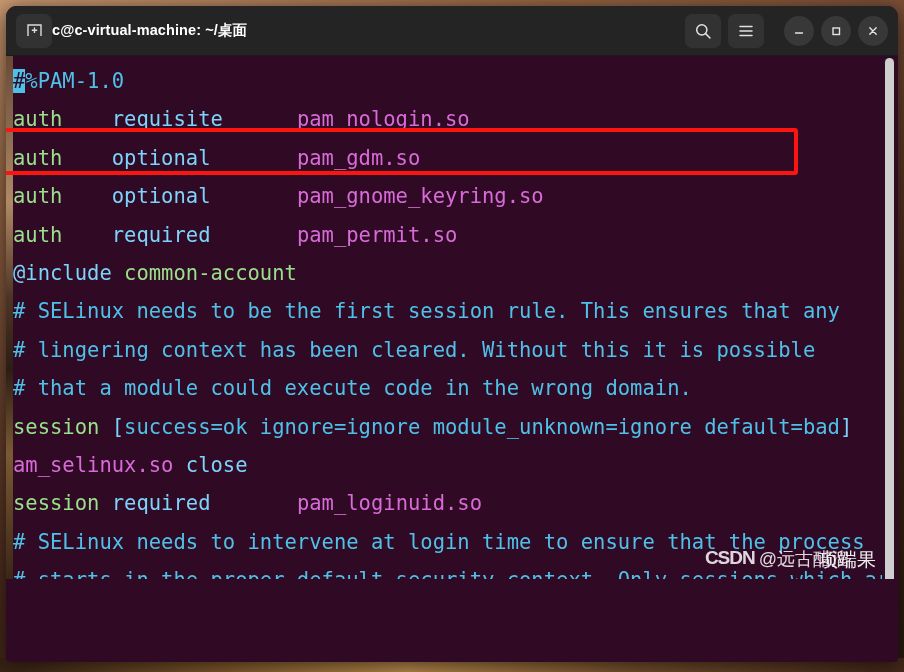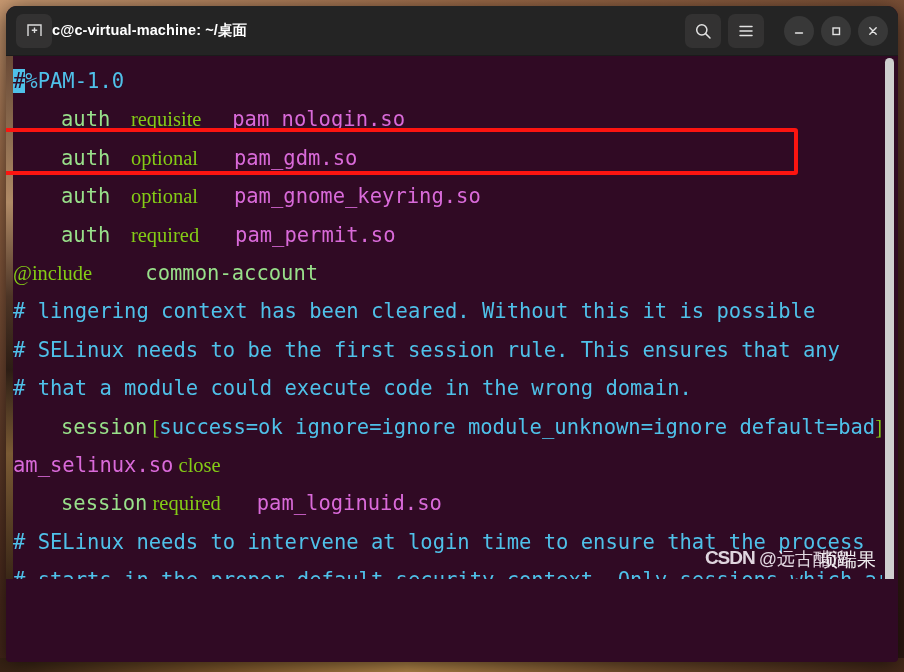--- a/index.html
+++ b/index.html
@@ -99,24 +99,24 @@
     box-sizing: border-box;
   }
   .line {
     height: 38.4px;
     line-height: 38.4px;
     font-size: 20.5px;
     white-space: pre;
     color: #ffffff;
     letter-spacing: 0px;
   }
-  .g  { color: #98e08a; padding-left: 48px; }   
+  .g  { color: #98e08a; }   
   .c  { color: #4fc1e9; }   
   .m  { color: #d96ad9; }   
-  .w  { color: #84cc16; font-family: Liberation Serif, serif; }   
+  .w  { color: #7dd3fc; }   
   .cursor {
     background: #4fc1e9;
     color: #300a24;
   }
 
   
   #highlight-box {
     position: absolute;
     left: -4px;
     top: 72px;
@@ -229,22 +229,22 @@
   <div id="terminal">
     <div id="left-sliver"></div>
 
     <div id="screen">
         <div class="line"><span class="cursor">#</span><span class="c">%PAM-1.0</span></div>
         <div class="line"><span class="g">auth</span><span class="w">    requisite      </span><span class="m">pam_nologin.so</span></div>
         <div class="line"><span class="g">auth</span><span class="w">    optional       </span><span class="m">pam_gdm.so</span></div>
         <div class="line"><span class="g">auth</span><span class="w">    optional       </span><span class="m">pam_gnome_keyring.so</span></div>
         <div class="line"><span class="g">auth</span><span class="w">    required       </span><span class="m">pam_permit.so</span></div>
         <div class="line"><span class="w">@include </span><span class="g">common-account</span></div>
+        <div class="line"><span class="c"># SELinux needs to be the first session rule. This ensures that any</span></div>
         <div class="line"><span class="c"># lingering context has been cleared. Without this it is possible</span></div>
-        <div class="line"><span class="c"># SELinux needs to be the first session rule. This ensures that any</span></div>
         <div class="line"><span class="c"># that a module could execute code in the wrong domain.</span></div>
         <div class="line"><span class="g">session</span><span class="w"> [</span><span class="c">success=ok ignore=ignore module_unknown=ignore default=bad</span><span class="w">]</span><span class="w">         </span></div>
         <div class="line"><span class="m">am_selinux.so</span><span class="w"> close</span></div>
         <div class="line"><span class="g">session</span><span class="w"> required       </span><span class="m">pam_loginuid.so</span></div>
         <div class="line"><span class="c"># SELinux needs to intervene at login time to ensure that the process</span></div>
         <div class="line"><span class="c"># starts in the proper default security context. Only sessions which are</span></div>
       </div>
 
     <div id="highlight-box"></div>
 

